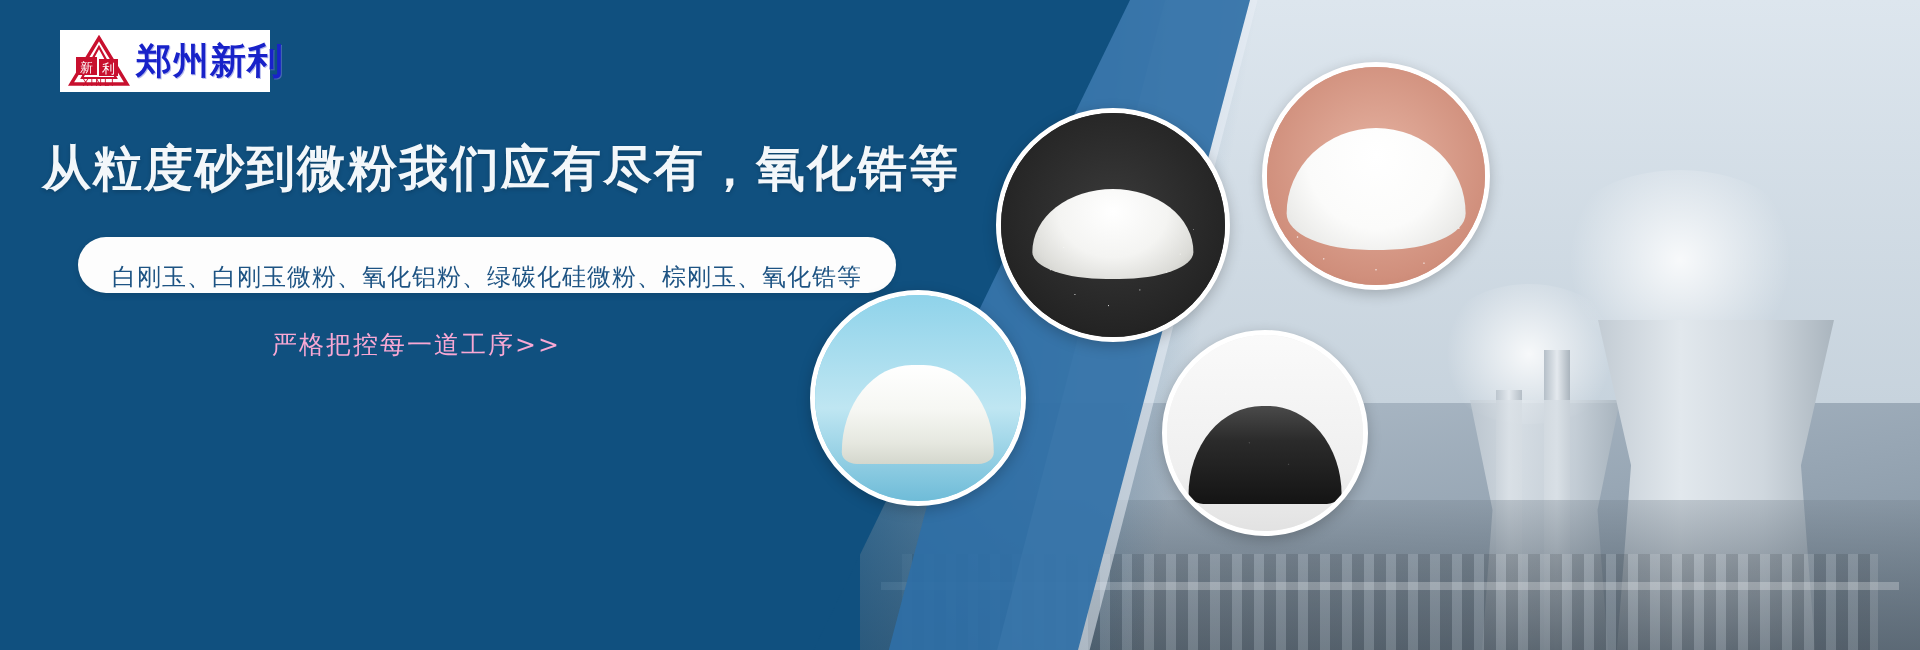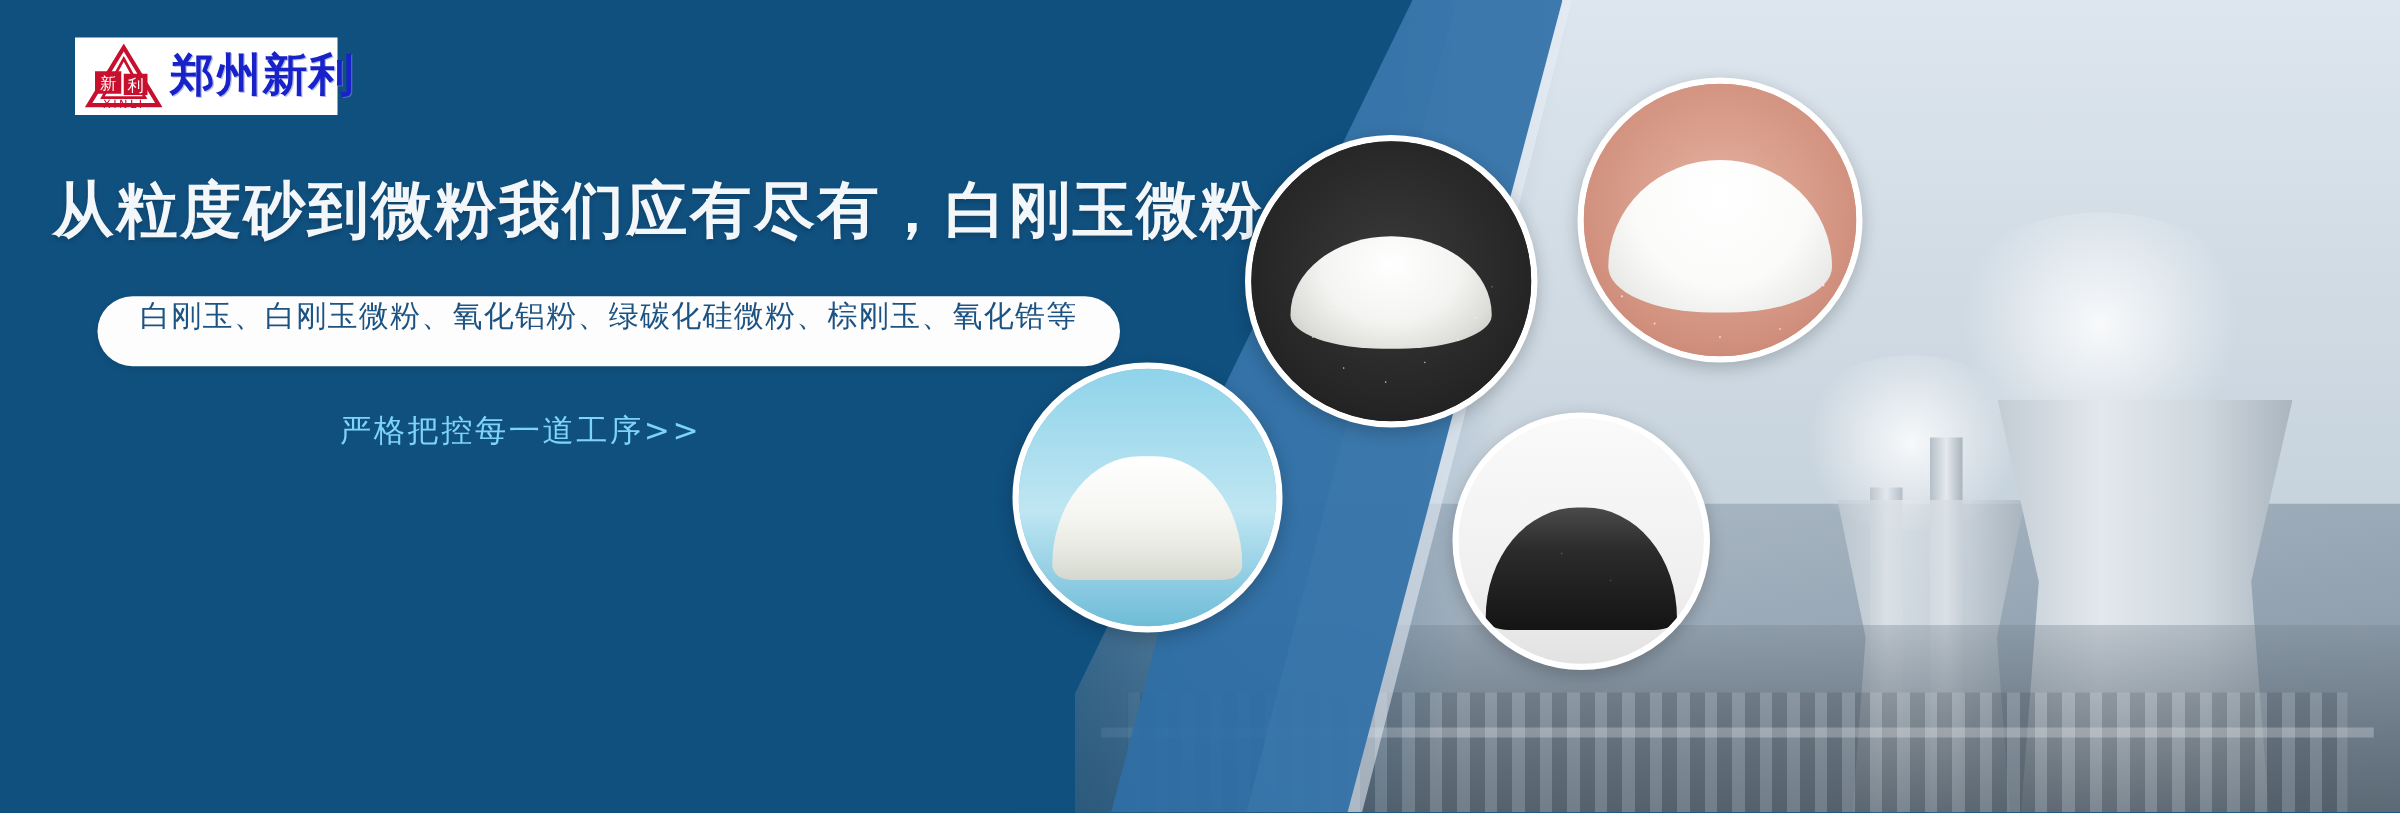--- a/index.html
+++ b/index.html
@@ -124,35 +124,35 @@
     text-shadow:0 2px 4px rgba(0,0,0,.18);
   }
 
   
   .pill {
     position:absolute; left:78px; top:237px;
     height:56px;
     padding:0 34px;
     background:#fdfdfd;
     border-radius:28px;
-    display:flex; align-items:flex-start;
+    display:flex; align-items:flex-end;
     box-shadow:0 2px 6px rgba(0,0,0,.12);
   }
   .pill-text {
     color:#1d5383;
     font-size:24px;
     letter-spacing:1px;
     white-space:nowrap;
     font-family:"DejaVu Sans","Liberation Sans",sans-serif;
   }
 
   
   .tagline {
     position:absolute; left:272px; top:328px;
-    color:#7dd3fc;
+    color:#f9a8d4;
     font-size:25px;
     letter-spacing:2px;
     white-space:nowrap;
     font-family:"DejaVu Sans","Liberation Sans",sans-serif;
   }
 
   
   .circle {
     position:absolute;
     border-radius:50%;
@@ -263,21 +263,21 @@
         <rect x="8" y="22" width="21" height="18" fill="#c8102e"></rect>
         <rect x="31" y="24" width="19" height="17" fill="#c8102e"></rect>
         <text x="18.5" y="36.5" font-size="13" font-family="DejaVu Sans, sans-serif" fill="#ffffff" text-anchor="middle">新</text>
         <text x="40.5" y="37.5" font-size="13" font-family="DejaVu Sans, sans-serif" fill="#ffffff" text-anchor="middle">利</text>
         <text x="31" y="51" font-size="9" letter-spacing="2" font-family="DejaVu Sans, sans-serif" fill="#c8102e" text-anchor="middle">XINLI</text>
       </svg>
     </div>
     <div class="logo-name">郑州新利</div>
   </div>
 
-  <div class="headline">从粒度砂到微粉我们应有尽有，白刚玉微粉</div>
+  <div class="headline">从粒度砂到微粉我们应有尽有，氧化锆等</div>
 
   <div class="pill">
     <span class="pill-text">白刚玉、白刚玉微粉、氧化铝粉、绿碳化硅微粉、棕刚玉、氧化锆等</span>
   </div>
 
   <div class="tagline">严格把控每一道工序&gt;&gt;</div>
 
   <div class="circle c-dark">
     <div class="bgfill"></div>
     <div class="heap"></div>

